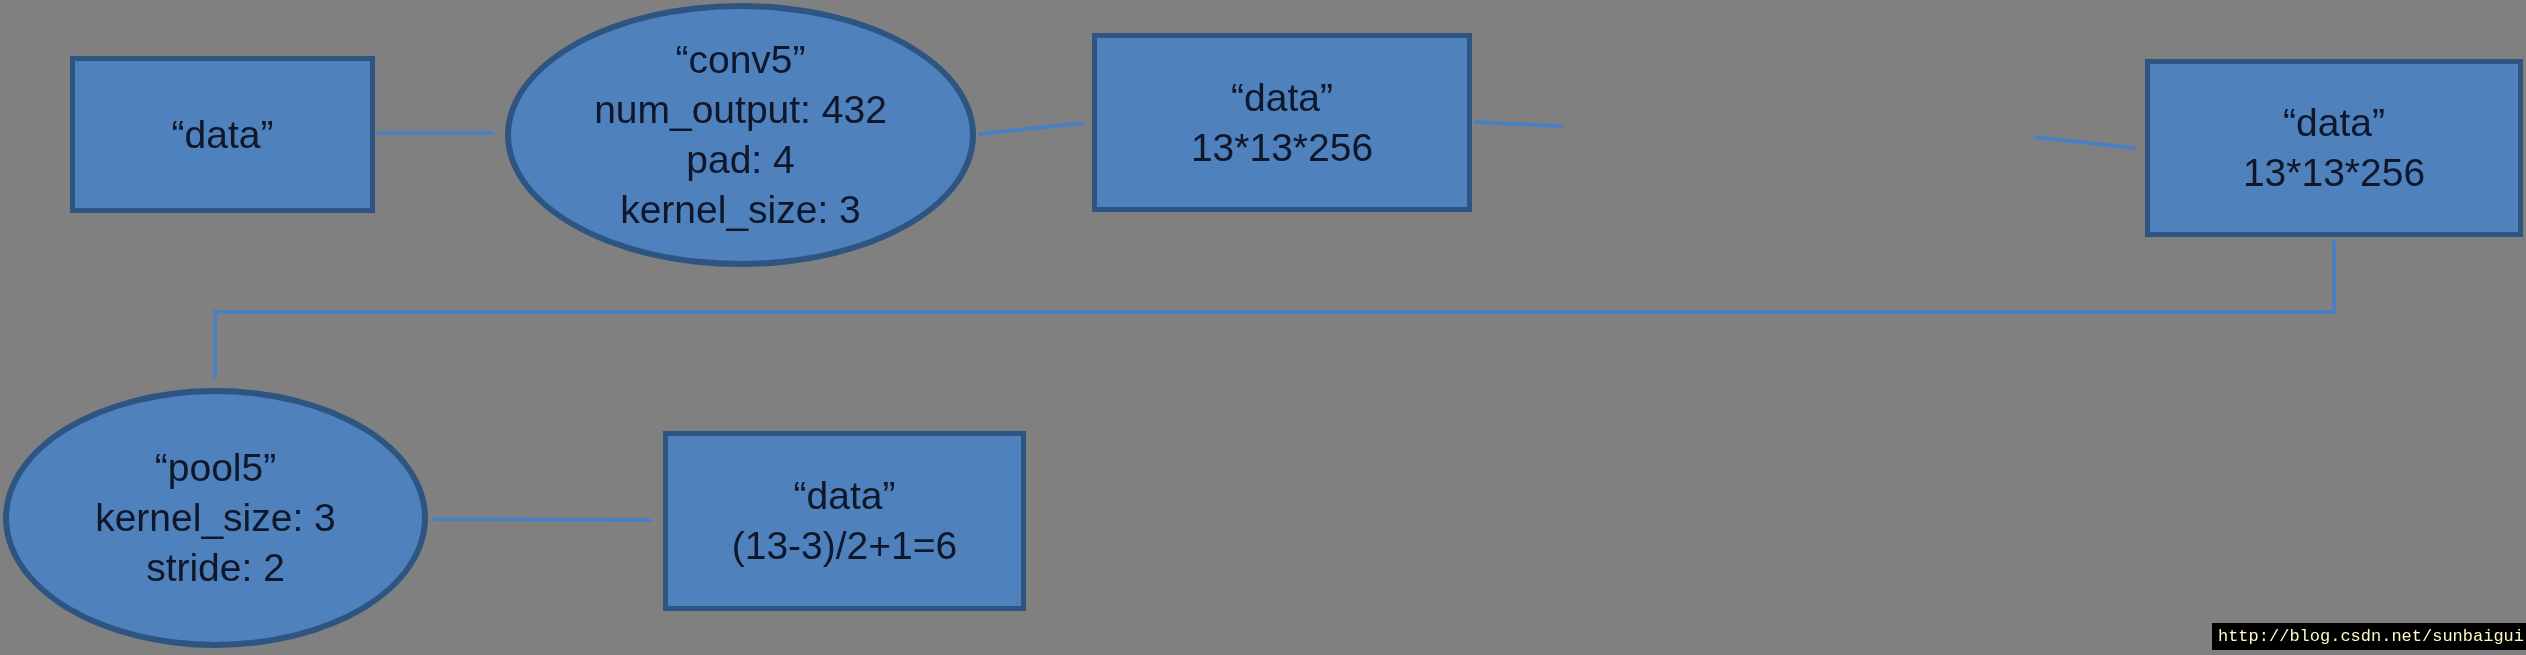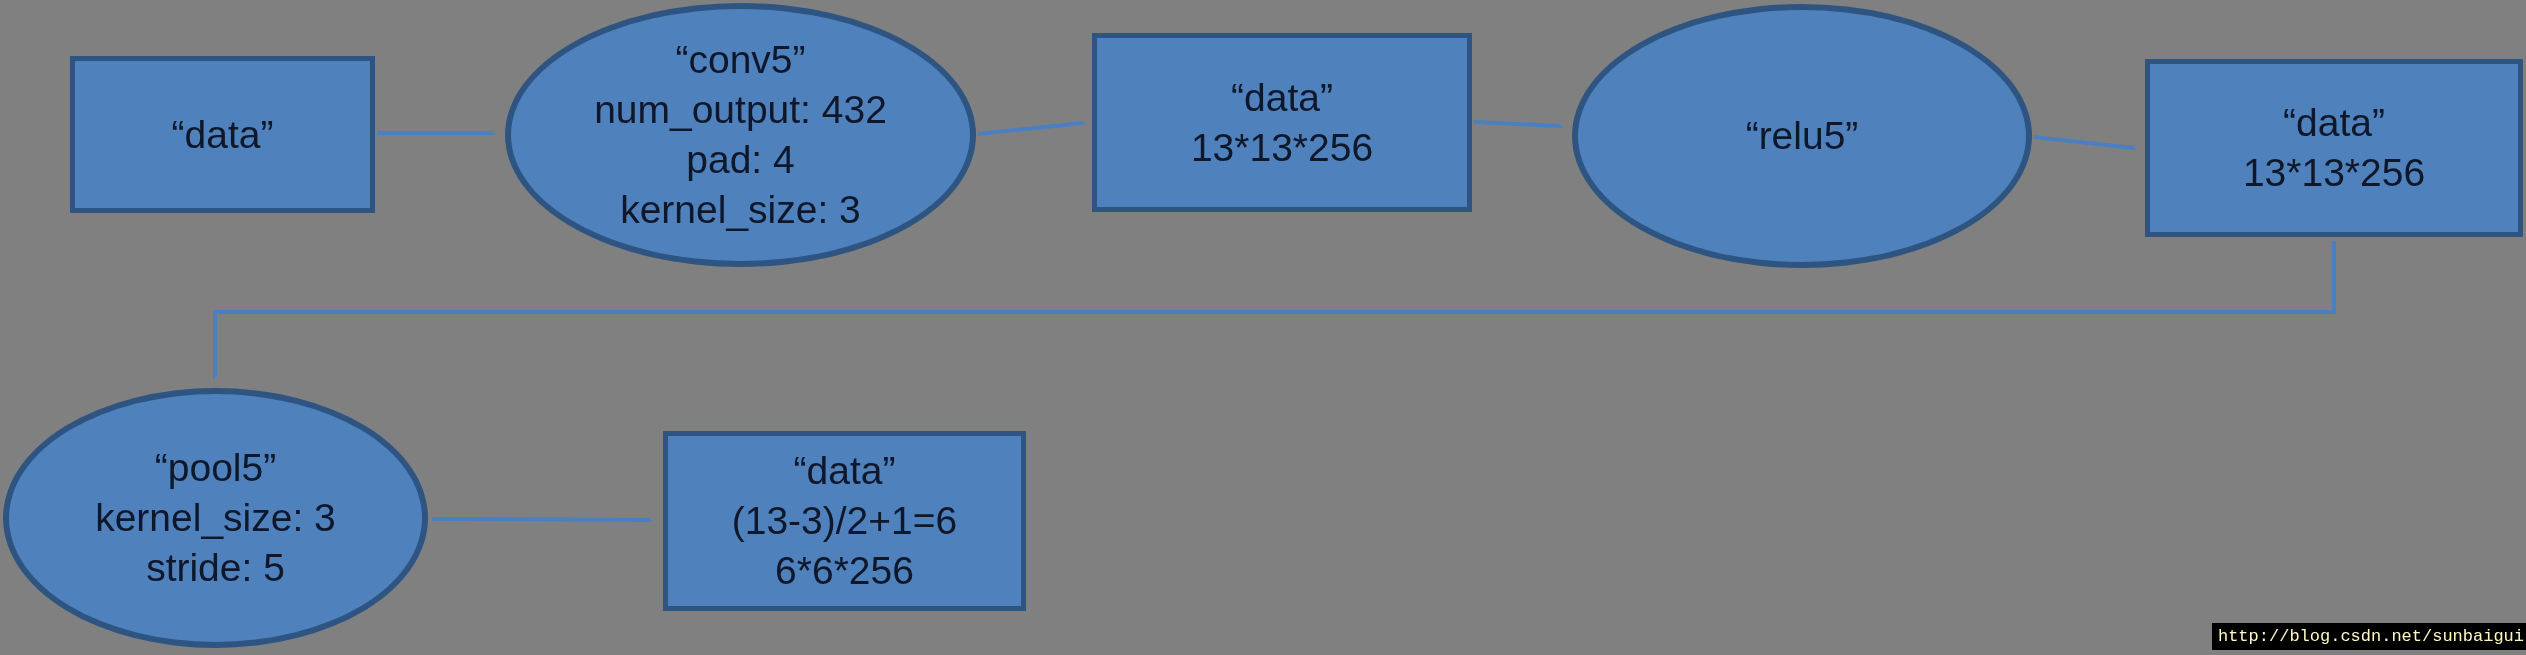--- a/index.html
+++ b/index.html
@@ -83,36 +83,32 @@
     <div>num_output: 432</div>
     <div>pad: 4</div>
     <div>kernel_size: 3</div>
   </div>
 
   <div class="node rect" id="node-data2">
     <div>“data”</div>
     <div>13*13*256</div>
   </div>
 
-  <div class="node ellipse" id="node-relu5">
-    <div>“relu5”</div>
-  </div>
 
   <div class="node rect" id="node-data3">
     <div>“data”</div>
     <div>13*13*256</div>
   </div>
 
   <div class="node ellipse" id="node-pool5">
     <div>“pool5”</div>
     <div>kernel_size: 3</div>
-    <div>stride: 5</div>
+    <div>stride: 2</div>
   </div>
 
   <div class="node rect" id="node-data4">
     <div>“data”</div>
     <div>(13-3)/2+1=6</div>
-    <div>6*6*256</div>
   </div>
 
   <div class="watermark">http://blog.csdn.net/sunbaigui</div>
 
 </div>
 
 </body></html>

